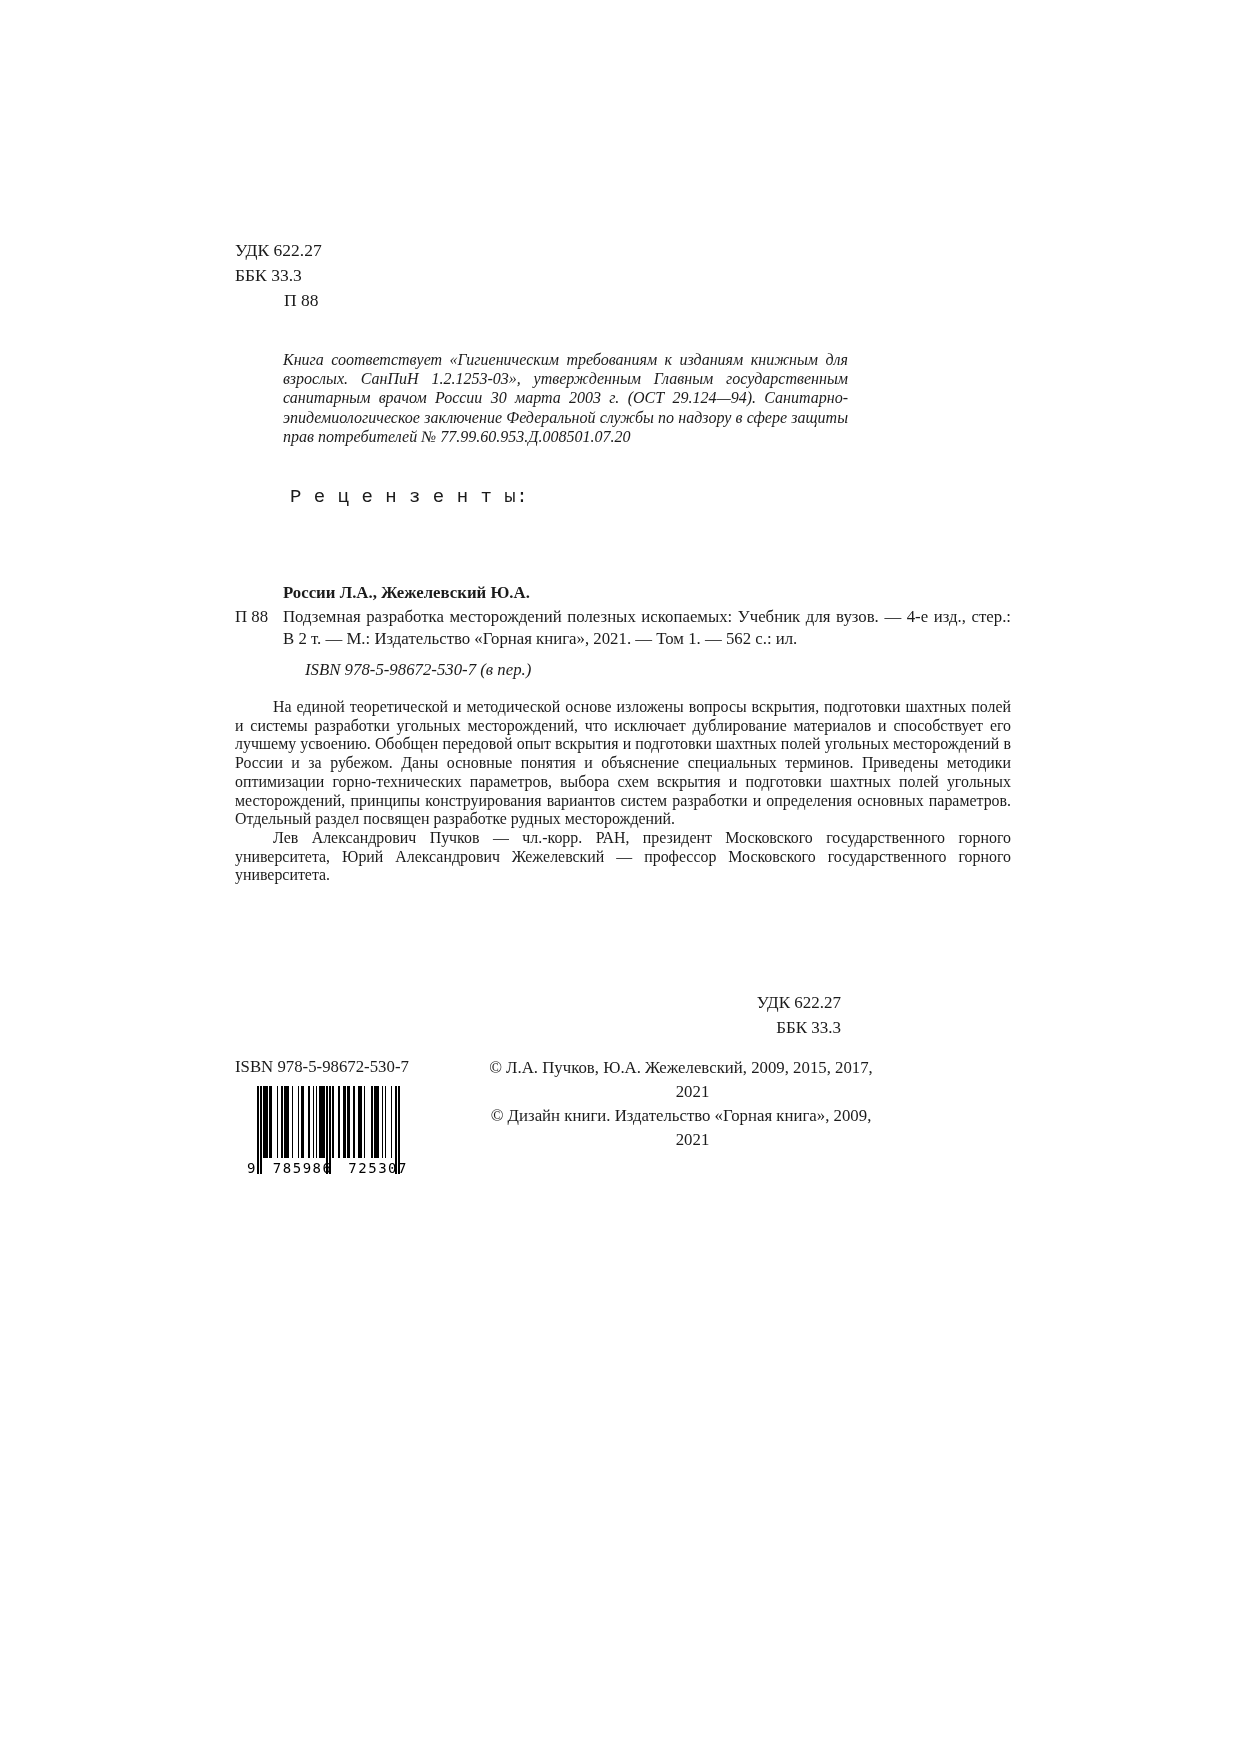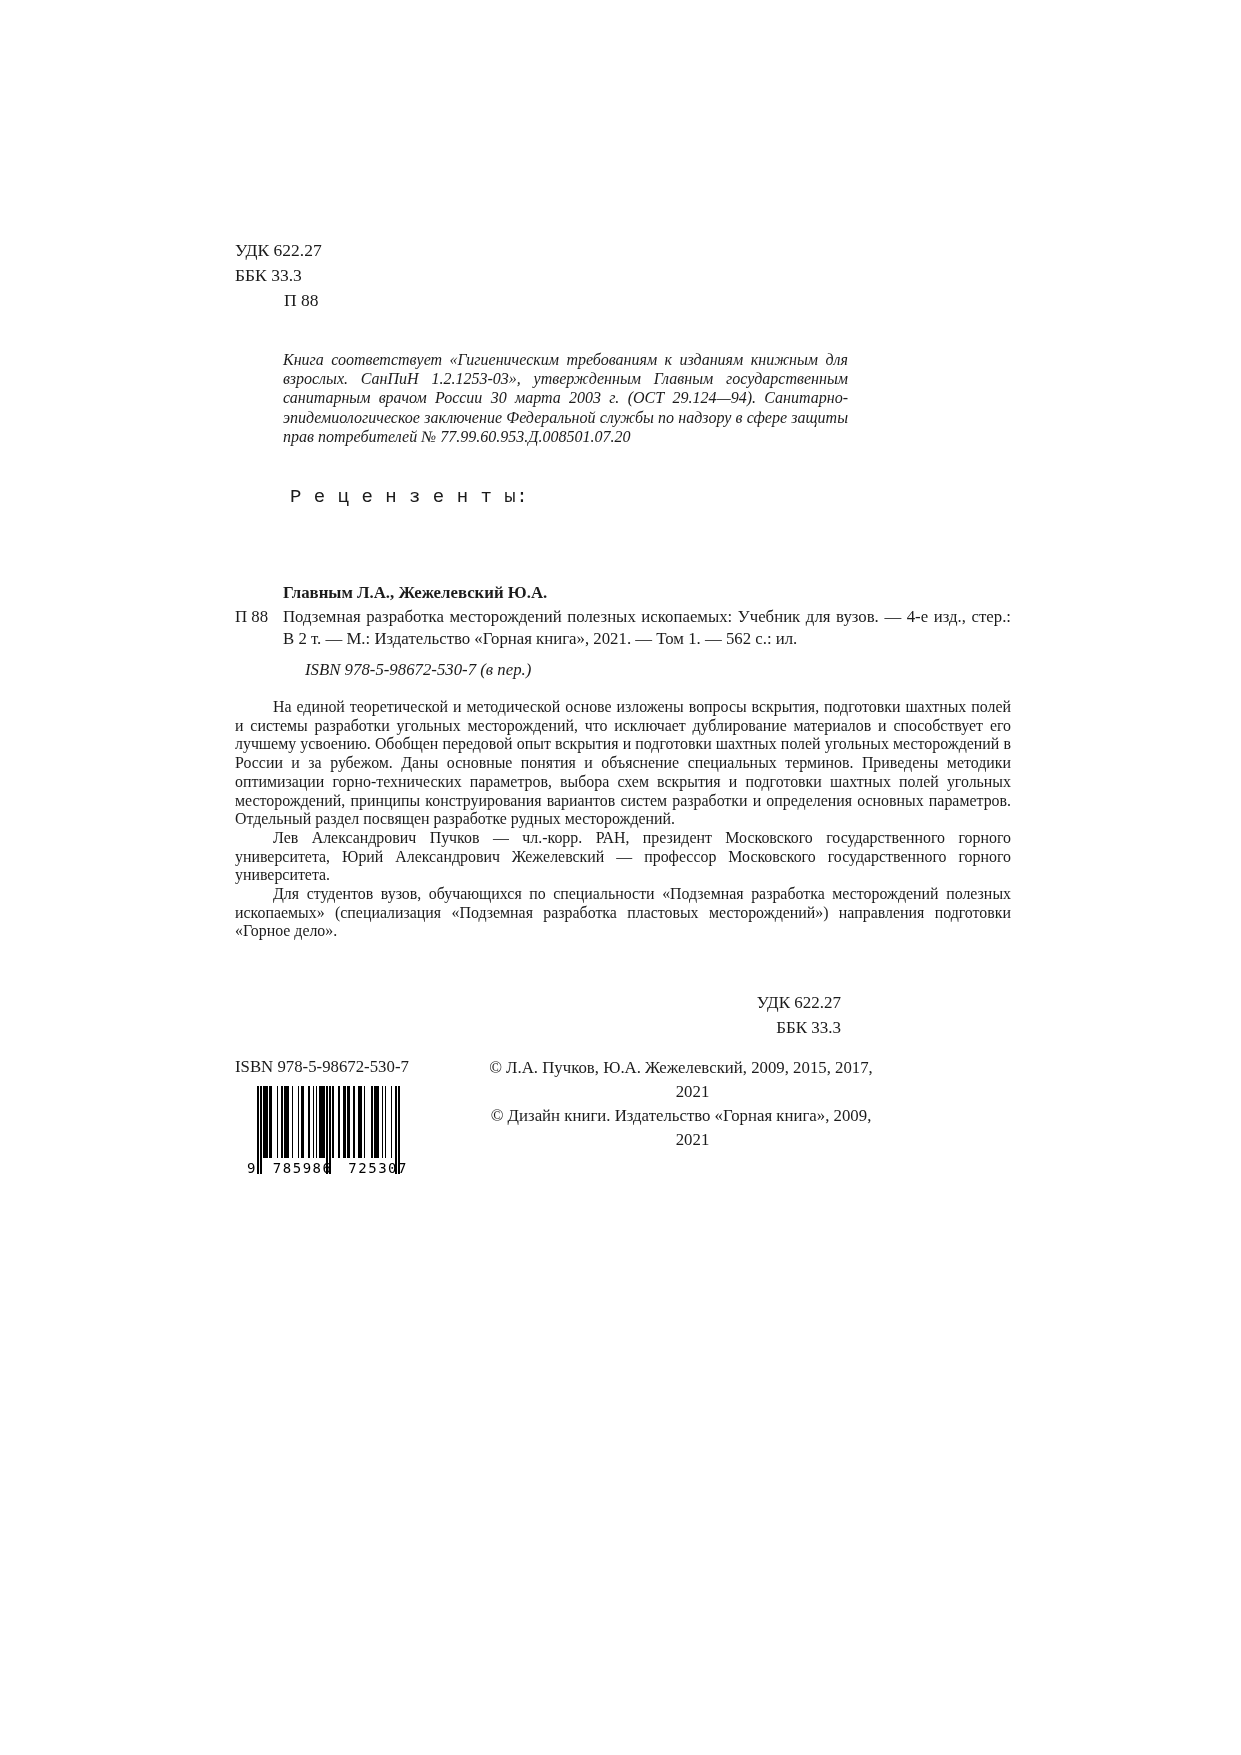--- a/index.html
+++ b/index.html
@@ -71,32 +71,31 @@
     <div class="indent">П 88</div>
   </div>
 
   <p class="notice">Книга соответствует «Гигиеническим требованиям к изданиям книжным для взрослых. СанПиН 1.2.1253-03», утвержденным Главным государственным санитарным врачом России 30 марта 2003 г. (ОСТ 29.124—94). Санитарно-эпидемиологическое заключение Федеральной службы по надзору в сфере защиты прав потребителей № 77.99.60.953.Д.008501.07.20</p>
 
   <div class="reviewers">
     <div class="rev-heading">Р е ц е н з е н т ы:</div>
   </div>
 
   <div class="catalog">
-    <div class="authors">Главным Л.А., Жежелевский Ю.А.</div>
+    <div class="authors">России Л.А., Жежелевский Ю.А.</div>
     <p class="entry">
       <span class="code">П 88</span>
       <span>Подземная разработка месторождений полезных ископаемых: Учебник для вузов. — 4-е изд., стер.: В 2 т. — М.: Издательство «Горная книга», 2021. — Том 1. — 562 с.: ил.</span>
     </p>
     <div class="isbn-line">ISBN 978-5-98672-530-7 (в пер.)</div>
   </div>
 
   <div class="annotation">
     <p>На единой теоретической и методической основе изложены вопросы вскрытия, подготовки шахтных полей и системы разработки угольных месторождений, что исключает дублирование материалов и способствует его лучшему усвоению. Обобщен передовой опыт вскрытия и подготовки шахтных полей угольных месторождений в России и за рубежом. Даны основные понятия и объяснение специальных терминов. Приведены методики оптимизации горно-технических параметров, выбора схем вскрытия и подготовки шахтных полей угольных месторождений, принципы конструирования вариантов систем разработки и определения основных параметров. Отдельный раздел посвящен разработке рудных месторождений.</p>
     <p>Лев Александрович Пучков — чл.-корр. РАН, президент Московского государственного горного университета, Юрий Александрович Жежелевский — профессор Московского государственного горного университета.</p>
-    <p>Для студентов вузов, обучающихся по специальности «Подземная разработка месторождений полезных ископаемых» (специализация «Подземная разработка пластовых месторождений») направления подготовки «Горное дело».</p>
   </div>
 
   <div class="footer-codes">
     <div>УДК 622.27</div>
     <div>ББК 33.3</div>
   </div>
 
   <div class="imprint">
     <div class="imprint-left">
       <div class="imprint-isbn">ISBN 978-5-98672-530-7</div>

